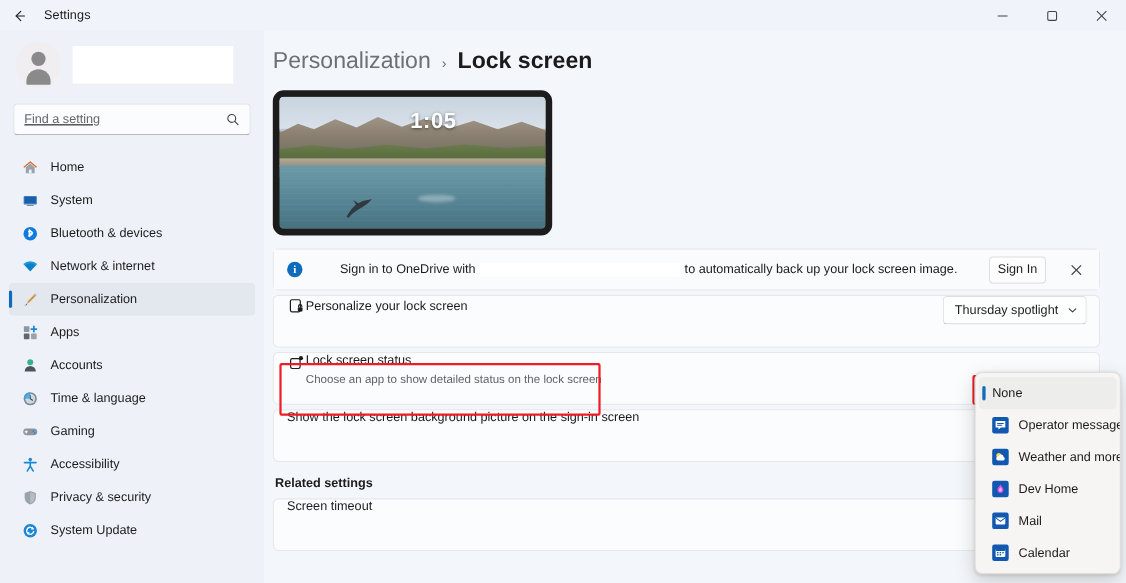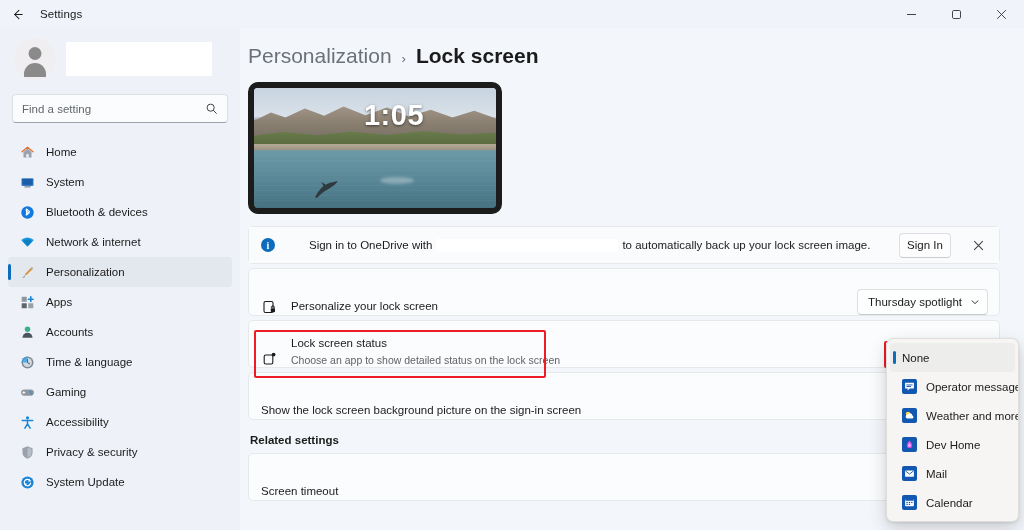--- a/index.html
+++ b/index.html
@@ -118,20 +118,21 @@
     cursor: text;
   }
   .searchbox input {
     flex: 1;
     border: none;
     outline: none;
     background: transparent;
     font-family: inherit;
     font-size: 11.5px;
     color: #1b1b1b;
+    text-decoration: underline;
   }
   .searchbox input::placeholder { color: #63676b; }
   .search-icon { color:#3c4043; display:flex; }
 
   .navlist { flex:1; overflow:hidden; padding-top:2px; }
   .navitem {
     height: 30px;
     display: flex;
     align-items: center;
     gap: 11px;
@@ -244,21 +245,21 @@
     filter: blur(1.5px);
   }
   .lock-clock {
     position:absolute;
     left:0; right:0; top:12px;
     text-align:center;
     color:#fff;
     text-shadow: 0 1px 3px rgba(0,0,0,.55);
     pointer-events:none;
   }
-  .lock-time { font-size: 29px; font-weight: 600; line-height: 1.05; letter-spacing:.5px;padding-left:38px; }
+  .lock-time { font-size: 20px; font-weight: 600; line-height: 1.05; letter-spacing:.5px;padding-left:38px; }
   .lock-date { font-size: 8px; font-weight: 600; margin-top: 3px; }
 
   
   .card {
     background: #fbfcfd;
     border: 1px solid #e6e8ea;
     border-radius: 5px;
     margin-bottom: 4px;
     position: relative;
   }
@@ -313,23 +314,22 @@
     width: 26px; height: 26px;
     display:flex; align-items:center; justify-content:center;
     border:none; background:transparent; cursor:pointer;
     color:#444; border-radius:4px;
     margin-left: 4px;
   }
 
   .setting-row {
     min-height: 46px;
     display: flex;
-    align-items: flex-end;
+    align-items: flex-start;
     padding: 0 11px 0 12px;
-    gap: 13px;
   }
   .row-ico {
     width: 17px; height: 17px; flex: 0 0 17px;
     display:flex; align-items:center; justify-content:center;
     color:#1b1b1b;
   }
   .row-texts { flex: 1; min-width:0; }
   .row-title { font-size: 11.5px; color:#1b1b1b; line-height:1.35; }
   .row-sub { font-size: 10.5px; color:#5f6368; line-height:1.35; margin-top:1px; }
 

